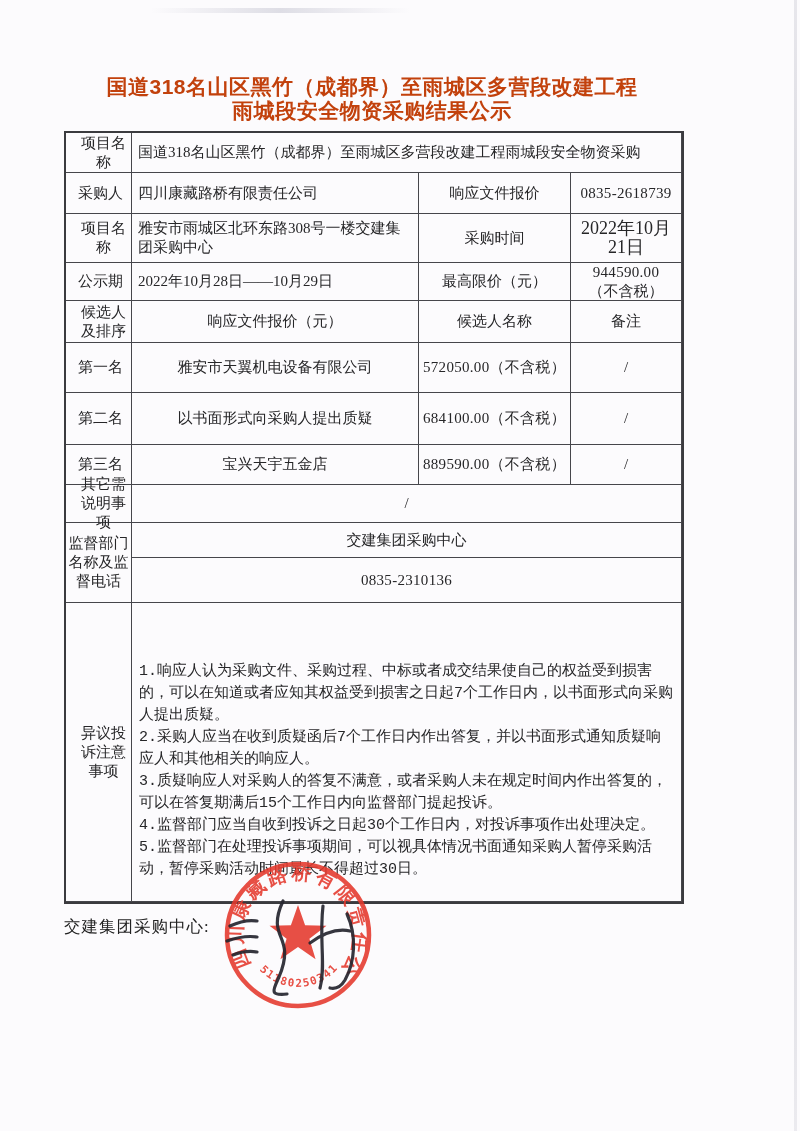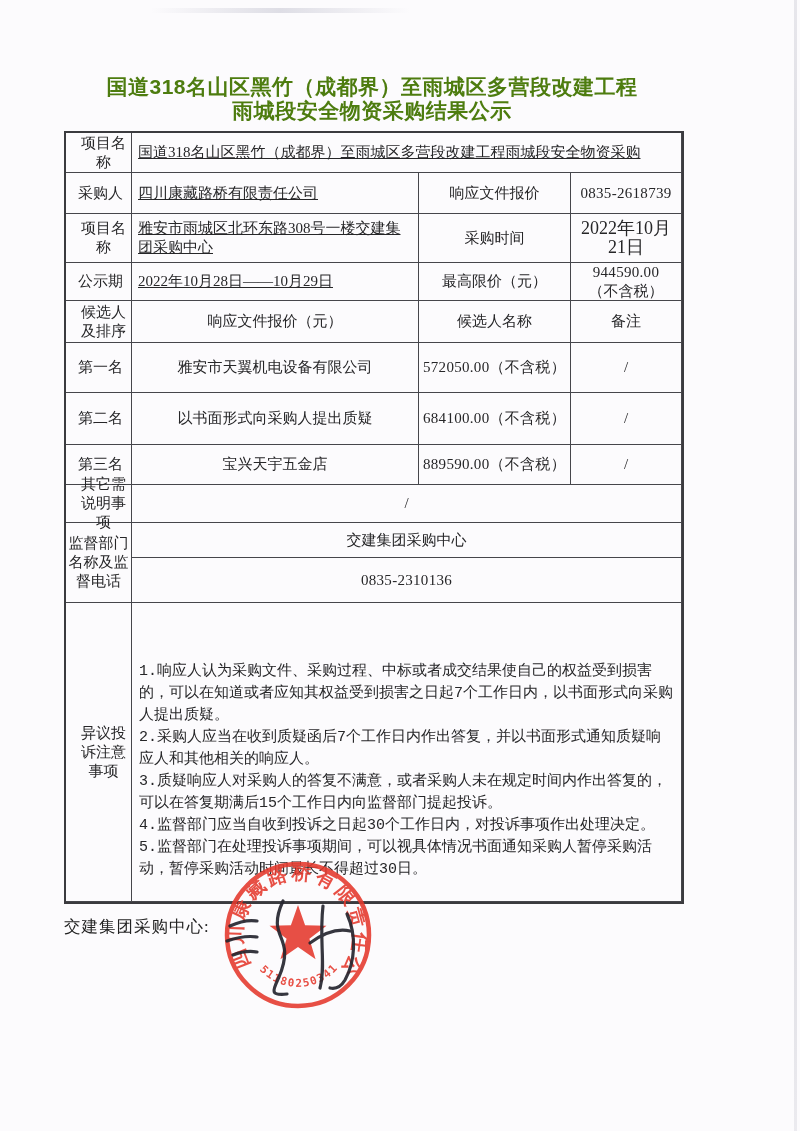--- a/index.html
+++ b/index.html
@@ -14,21 +14,21 @@
     position:absolute;left:150px;top:8px;width:260px;height:5px;
     background:linear-gradient(90deg, rgba(190,190,205,0), rgba(185,185,200,.45), rgba(190,190,205,0));
   }
   .scan-artifact-right{
     position:absolute;right:3px;top:0;width:3px;height:1131px;
     background:linear-gradient(180deg, rgba(170,170,185,.25), rgba(150,150,165,.5), rgba(170,170,185,.2));
   }
   .doc-title{
     position:absolute;left:64px;top:75px;width:616px;
     text-align:center;font-family:"Liberation Sans", sans-serif;
-    font-weight:700;font-size:21px;line-height:24px;color:#4d7c0f;
+    font-weight:700;font-size:21px;line-height:24px;color:#c2410c;
     letter-spacing:.5px;
   }
   
   .result-table{
     position:absolute;left:64px;top:131px;width:616px;height:769px;
     display:grid;
     grid-template-columns:66px 287px 152px 111px;
     grid-template-rows:40px 41px 49px 38px 42px 50px 52px 40px 38px 35px 45px 299px;
     border:2px solid #3b3b3f;
     box-sizing:content-box;
@@ -37,21 +37,21 @@
   .cell{
     border-right:1px solid #46464b;
     border-bottom:1px solid #46464b;
     display:flex;align-items:center;
     box-sizing:border-box;
     line-height:19px;
     color:#262628;
   }
   .lbl{padding:2px 2px 2px 12px;text-align:center;}
   .lbl-c{padding:2px;justify-content:center;text-align:center;}
-  .lft{padding:18px 6px;justify-content:flex-start;text-align:left;text-decoration:underline;}
+  .lft{padding:18px 6px;justify-content:flex-start;text-align:left;}
   .ctr{padding:2px 2px;justify-content:center;text-align:center;}
   .span-rest{grid-column:2 / 5;}
   .num{letter-spacing:.3px;}
   .stack{flex-direction:column;justify-content:center;}
   .objection-content{
     align-items:flex-start;
     padding:58px 8px 6px 7px;
     display:block;
   }
   .objection-content .item{line-height:22px;font-size:15px;font-family:Liberation Mono, monospace;}

